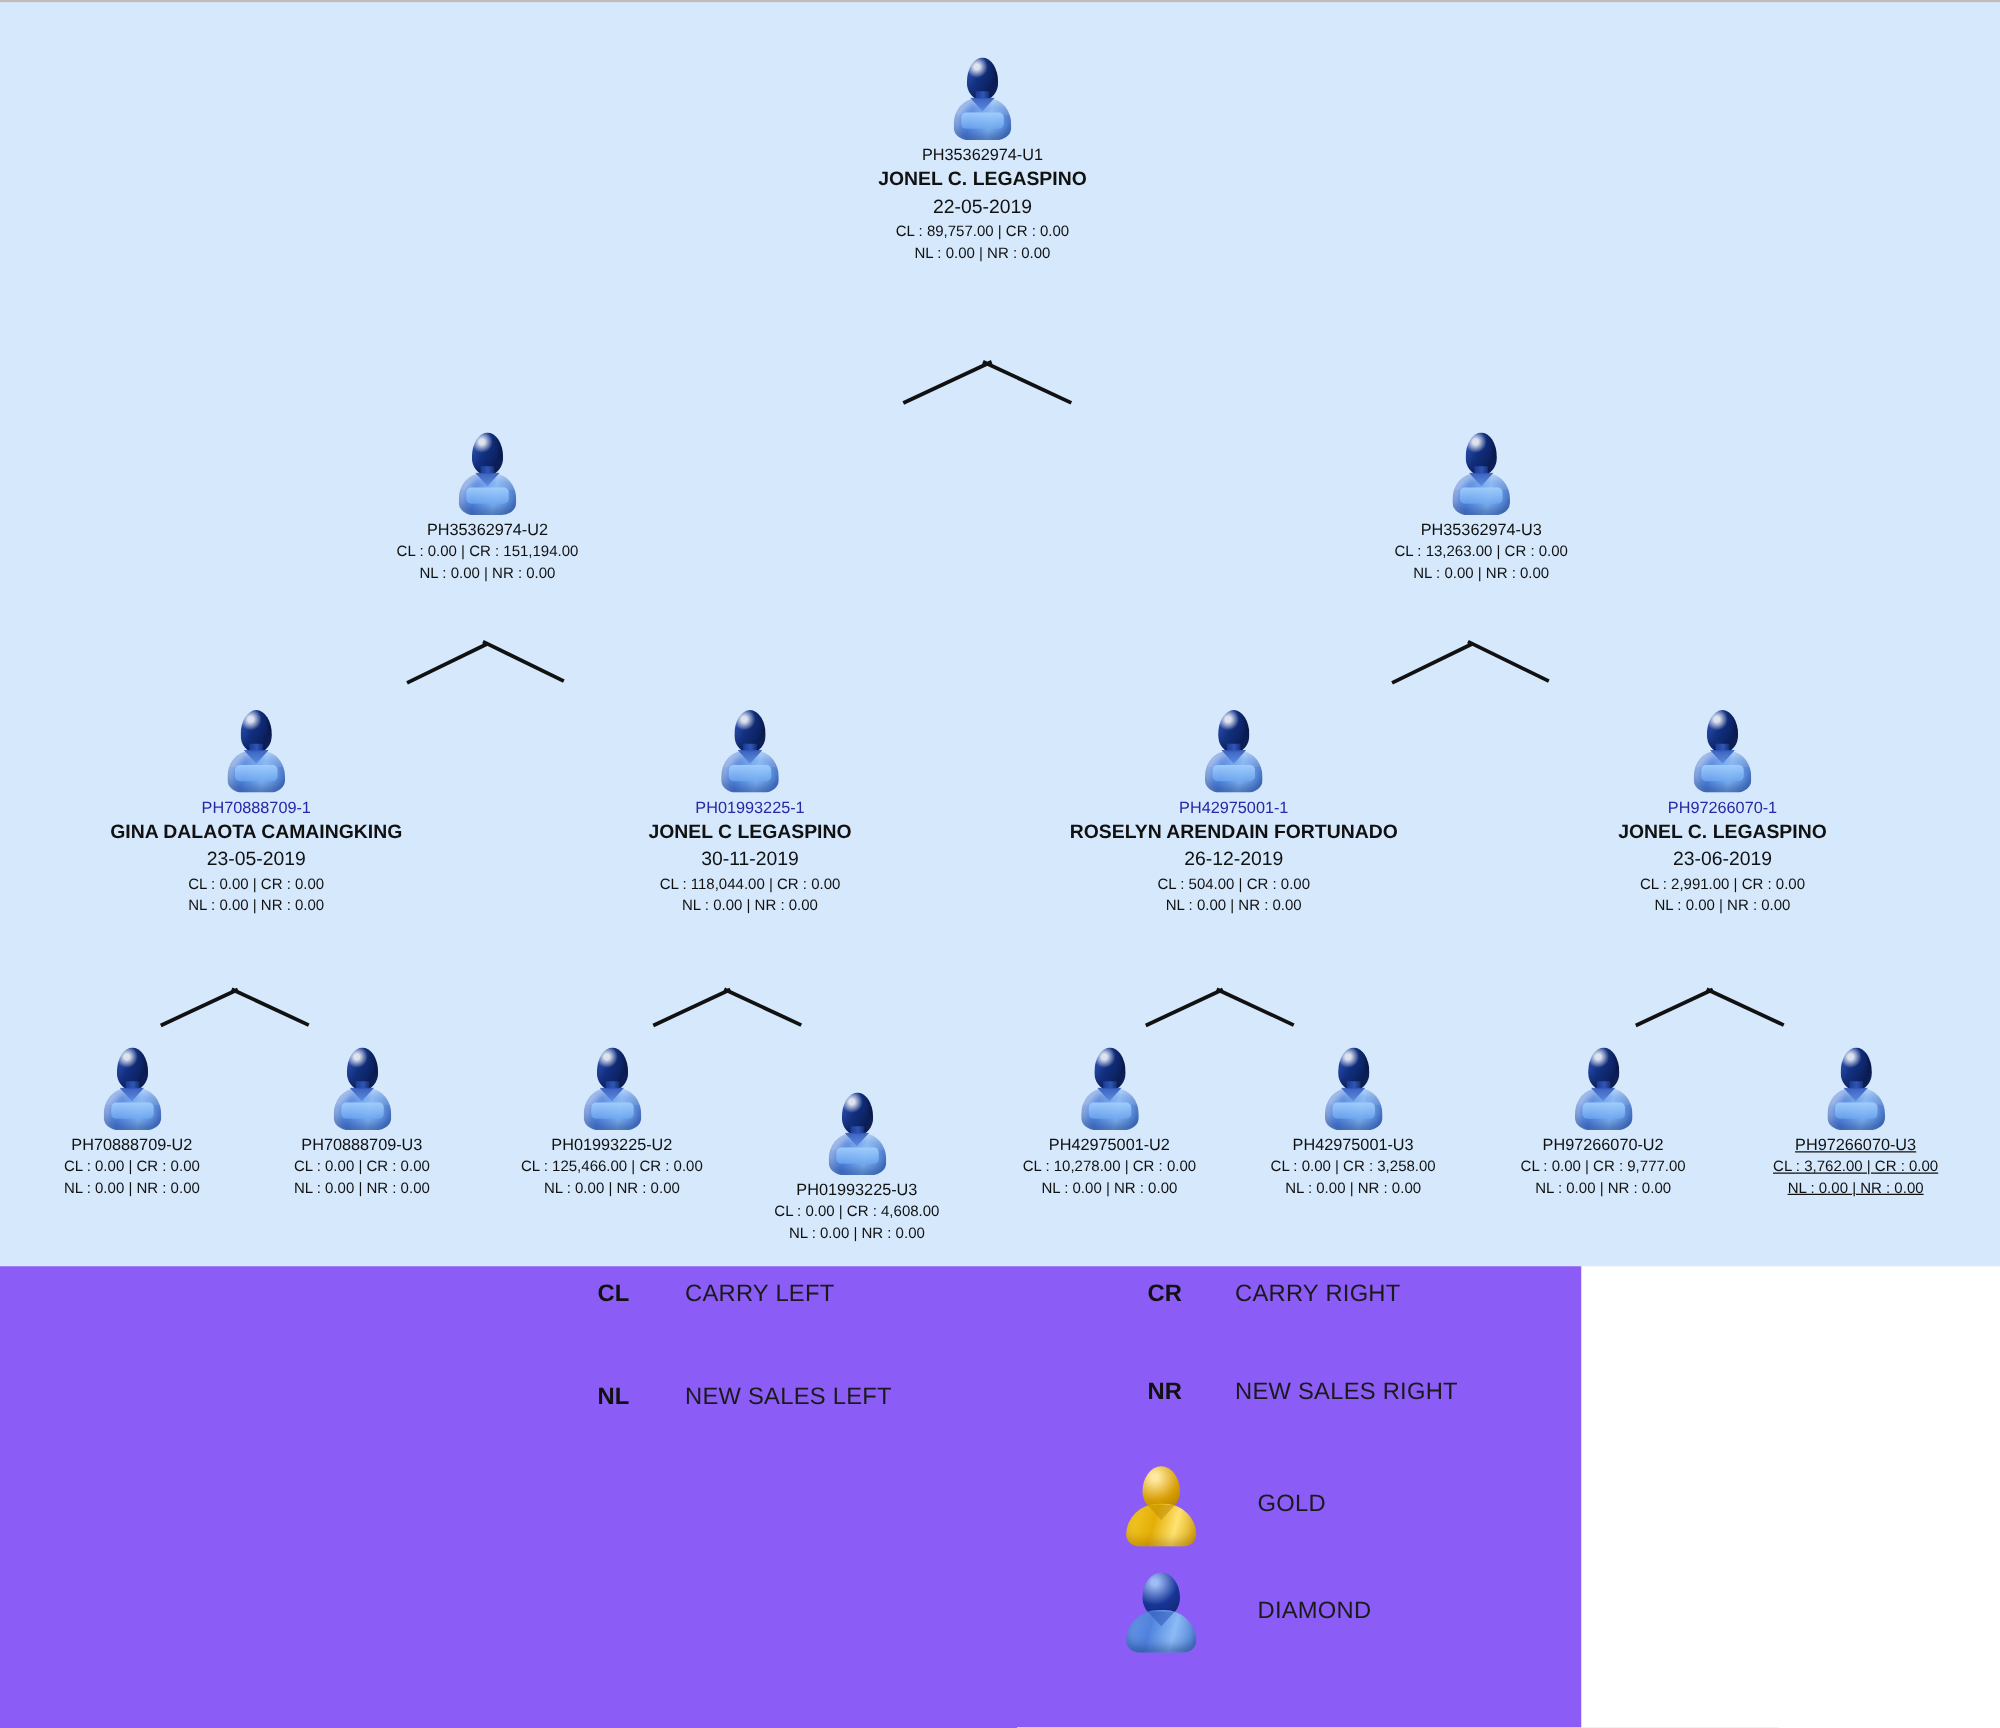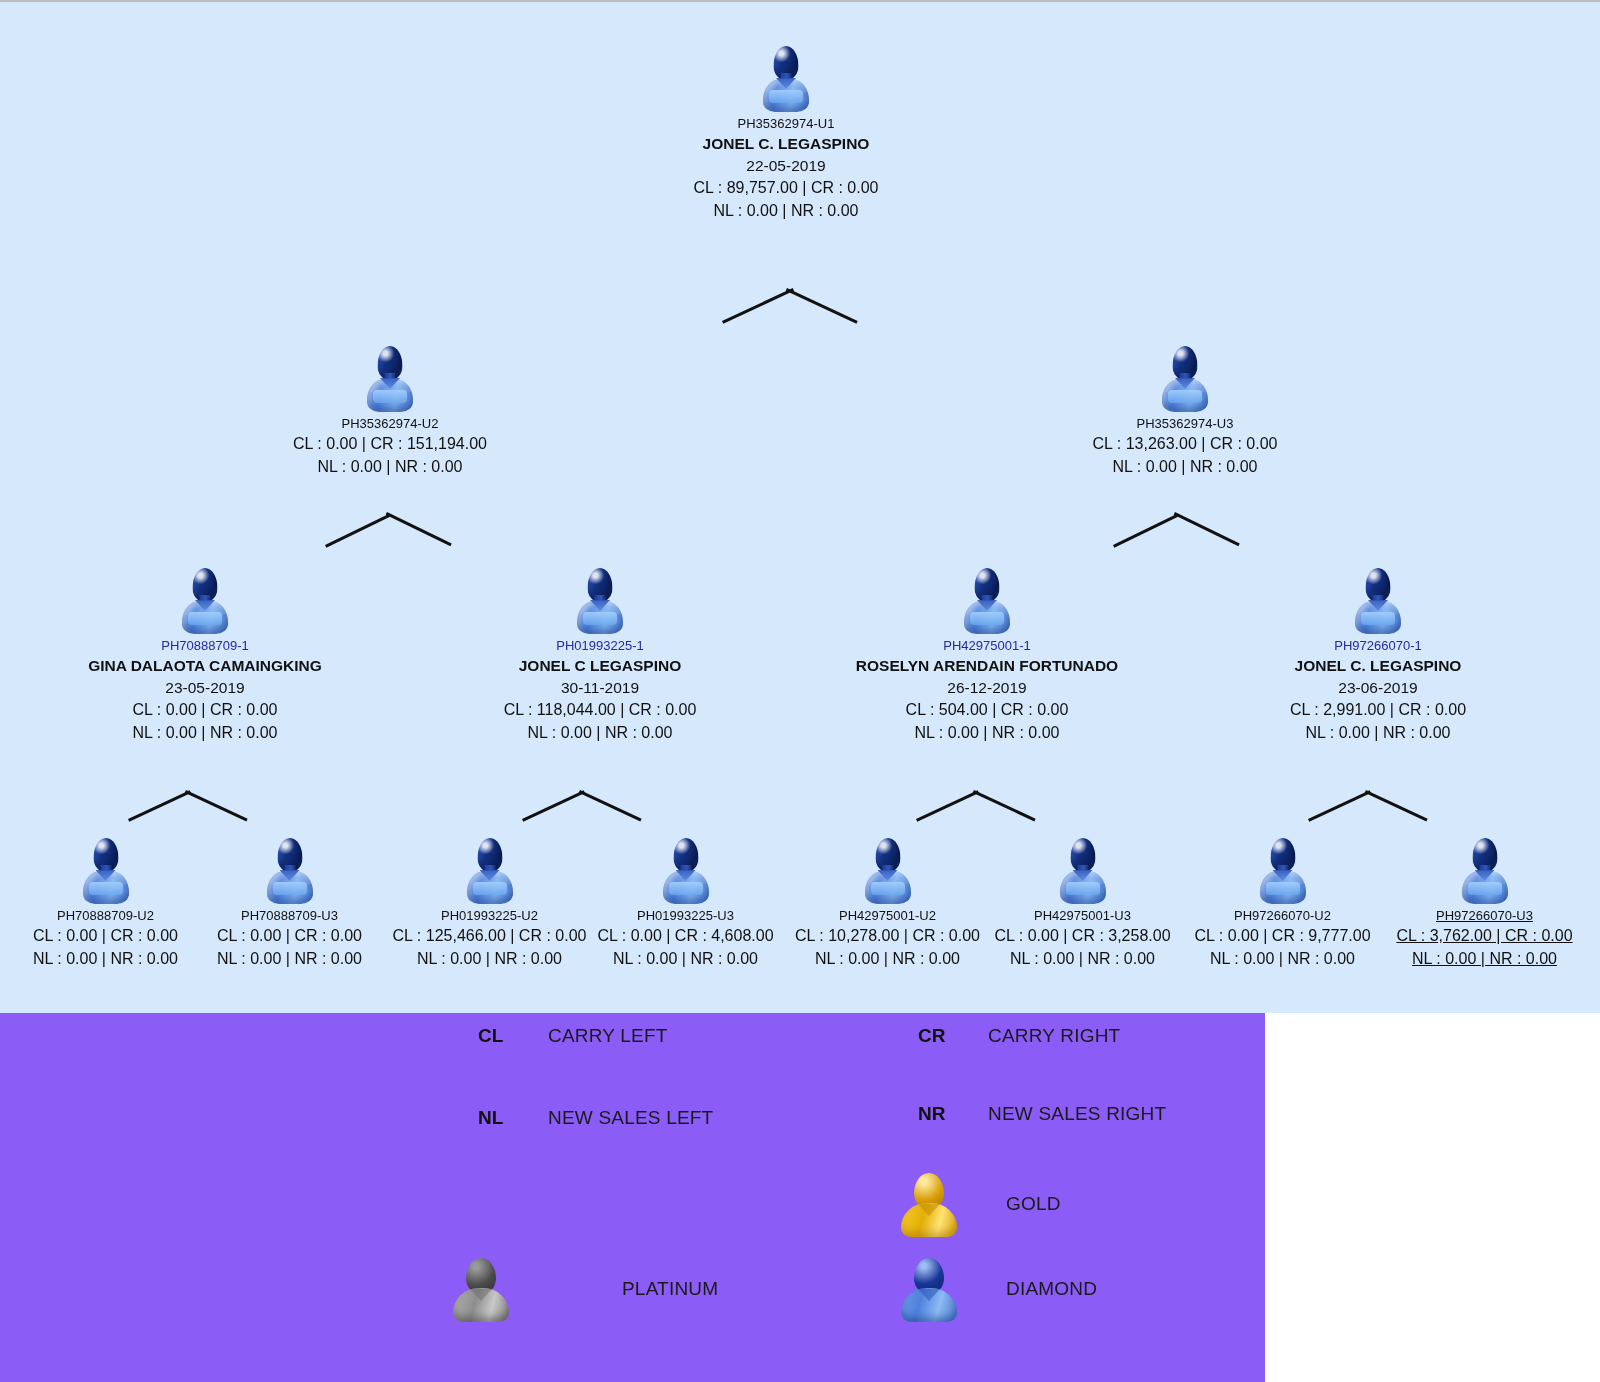--- a/index.html
+++ b/index.html
@@ -96,21 +96,21 @@
     margin-top: 3px;
   }
   .node .nid.link { color: #2727a8; }
   .node .nname {
     font-size: 15.5px;
     font-weight: bold;
     white-space: nowrap;
   }
   .node .ndate { font-size: 15.5px; }
   .node .nrow {
-    font-size: 16px;
+    font-size: 12px;
     white-space: nowrap;
   }
 
   
   .connector { position: absolute; }
   .connector i {
     position: absolute;
     display: block;
     height: 0;
     border-top: 3px solid #111;
@@ -357,21 +357,21 @@
       <span class="head"></span>
         <span class="neck"></span>
       <span class="body"></span>
         <span class="collar"></span>
     </div>
     <div class="nid">PH01993225-U2</div>
     <div class="nrow">CL : 125,466.00 | CR : 0.00</div>
     <div class="nrow">NL : 0.00 | NR : 0.00</div>
   </div>
 
-  <div class="node" style="left:588px; top:836px; width:195px;">
+  <div class="node" style="left:588px; top:872px; width:195px;">
     <div class="avatar">
       <span class="head"></span>
         <span class="neck"></span>
       <span class="body"></span>
         <span class="collar"></span>
     </div>
     <div class="nid">PH01993225-U3</div>
     <div class="nrow">CL : 0.00 | CR : 4,608.00</div>
     <div class="nrow">NL : 0.00 | NR : 0.00</div>
   </div>
@@ -448,28 +448,20 @@
 
   <div class="lg-cell" style="left:898px; top:158px;">
     <span class="bust gold">
       <span class="b-head"></span>
         <span class="b-body"></span>
         <span class="b-collar"></span>
     </span>
     <span class="lg-text" style="margin-left:46px;">GOLD</span>
   </div>
 
-  <div class="lg-cell" style="left:450px; top:243px;">
-    <span class="bust platinum">
-      <span class="b-head"></span>
-        <span class="b-body"></span>
-        <span class="b-collar"></span>
-    </span>
-    <span class="lg-text" style="margin-left:110px;">PLATINUM</span>
-  </div>
   <div class="lg-cell" style="left:898px; top:243px;">
     <span class="bust diamond">
       <span class="b-head"></span>
         <span class="b-body"></span>
         <span class="b-collar"></span>
     </span>
     <span class="lg-text" style="margin-left:46px;">DIAMOND</span>
   </div>
 
 </div>

